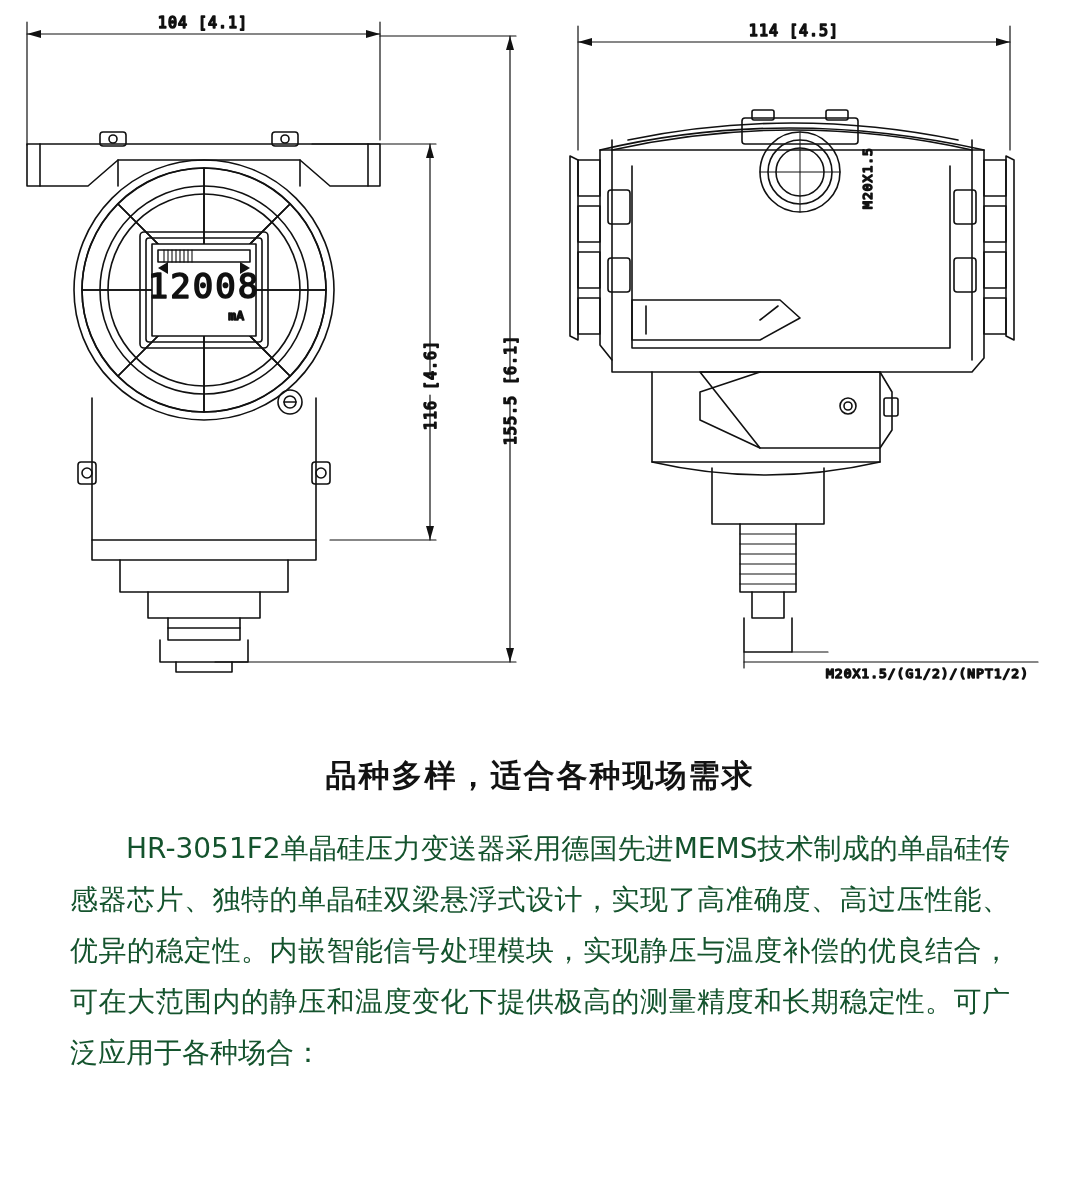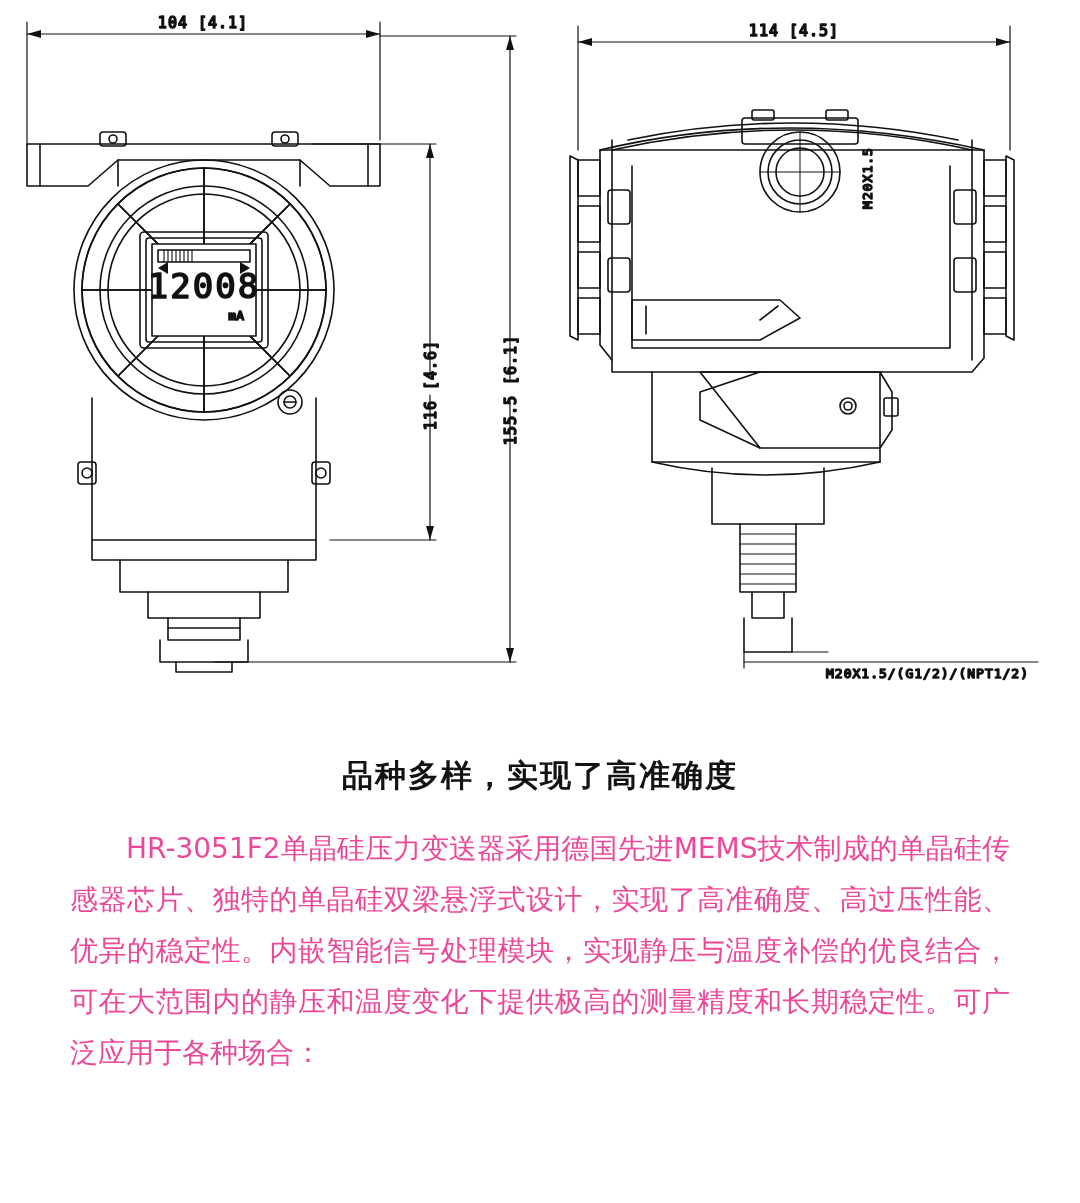--- a/index.html
+++ b/index.html
@@ -18,21 +18,21 @@
     font-size:31px;
     font-weight:bold;
     letter-spacing:2px;
     color:#121212;
     margin:0 0 26px 0;
     font-family:"DejaVu Sans","Liberation Sans",sans-serif;
   }
   .body-copy{
     font-size:28px;
     line-height:51px;
-    color:#ec4899;
+    color:#14532d;
     text-align:justify;
     text-justify:inter-ideograph;
     margin:0 auto;
     width:940px;
     font-family:"DejaVu Sans","Liberation Sans",sans-serif;
   }
   .body-copy p{margin:0;text-indent:56px;}
   .dim-label{
     font-family:"DejaVu Sans Mono","Liberation Mono",monospace;
     font-size:15px;
@@ -259,19 +259,19 @@
             <line x1="744" y1="662" x2="1038" y2="662"></line>
             <line x1="744" y1="652" x2="744" y2="668"></line>
           </g>
         </g>
         <text class="dim-label small" x="826" y="678" text-anchor="start">M20X1.5/(G1/2)/(NPT1/2)</text>
       </g>
     </svg>
   </div>
 
   <div class="textblock">
-    <h2 class="headline">品种多样，实现了高准确度</h2>
+    <h2 class="headline">品种多样，适合各种现场需求</h2>
     <div class="body-copy">
       <p>HR-3051F2单晶硅压力变送器采用德国先进MEMS技术制成的单晶硅传感器芯片、独特的单晶硅双梁悬浮式设计，实现了高准确度、高过压性能、优异的稳定性。内嵌智能信号处理模块，实现静压与温度补偿的优良结合，可在大范围内的静压和温度变化下提供极高的测量精度和长期稳定性。可广泛应用于各种场合：</p>
     </div>
   </div>
 
 </div>
 
 </body></html>

